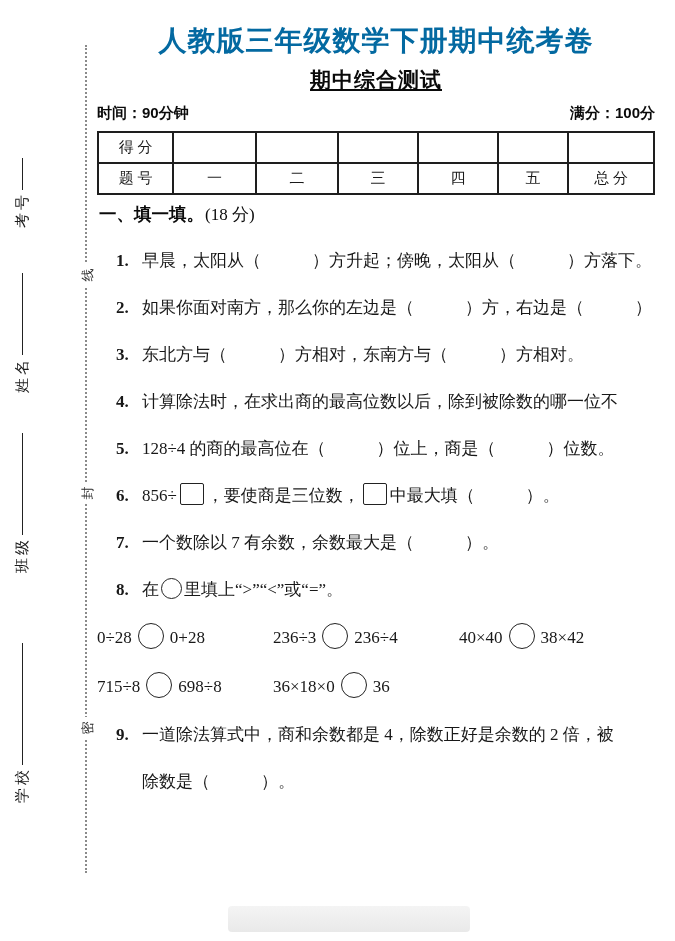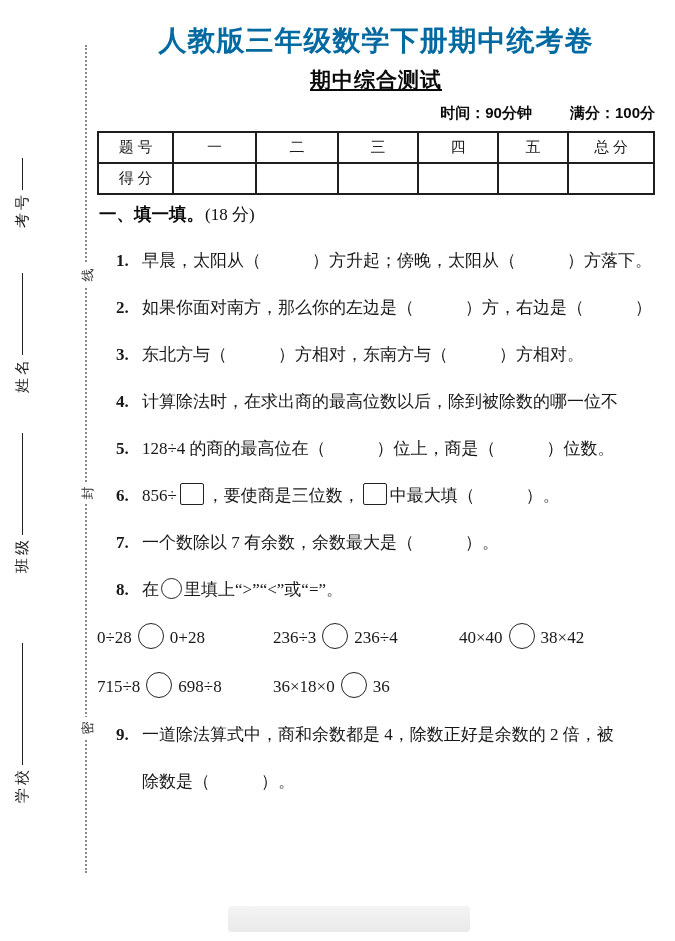--- a/index.html
+++ b/index.html
@@ -21,21 +21,21 @@
   }
   .subtitle {
     margin-top:6px;
     font-family:"Liberation Sans","DejaVu Sans",sans-serif;
     font-weight:bold; font-size:21px; letter-spacing:1px; color:#0a0a0a;text-decoration:underline;
   }
   .meta {
     margin-top:10px;
     font-family:"Liberation Sans","DejaVu Sans",sans-serif;
     font-weight:bold; font-size:15px; color:#0a0a0a;
-    display:flex; justify-content:flex-end; gap:38px;
+    display:flex; justify-content:space-between; gap:38px;
   }
 
   
   table.score-table {
     position:absolute; left:97px; top:131px;
     border-collapse:collapse; table-layout:fixed;
   }
   table.score-table td {
     border:2px solid #1e1e1e;
     height:29px; padding:0;
@@ -143,36 +143,36 @@
     <col style="width:75px">
       <col style="width:83px">
       <col style="width:82px">
     <col style="width:80px">
       <col style="width:80px">
       <col style="width:70px">
     <col style="width:86px">
   </colgroup>
   <tbody>
     <tr>
+      <td>得 分</td>
+    <td></td>
+        <td></td>
+        <td></td>
+        <td></td>
+        <td></td>
+        <td></td>
+      </tr>
+    <tr>
       <td>题 号</td>
     <td>一</td>
         <td>二</td>
         <td>三</td>
         <td>四</td>
         <td>五</td>
         <td>总 分</td>
-      </tr>
-    <tr>
-      <td>得 分</td>
-    <td></td>
-        <td></td>
-        <td></td>
-        <td></td>
-        <td></td>
-        <td></td>
       </tr>
   </tbody>
 </table>
 
 <div class="sec-heading">
   <span>一、填一填。</span><span class="sec-points">(18 分)</span>
 </div>
 
 <div class="questions">
     <div class="q-line"><span class="q-num">1.</span><span>早晨，太阳从（　　　）方升起；傍晚，太阳从（　　　）方落下。</span></div>

